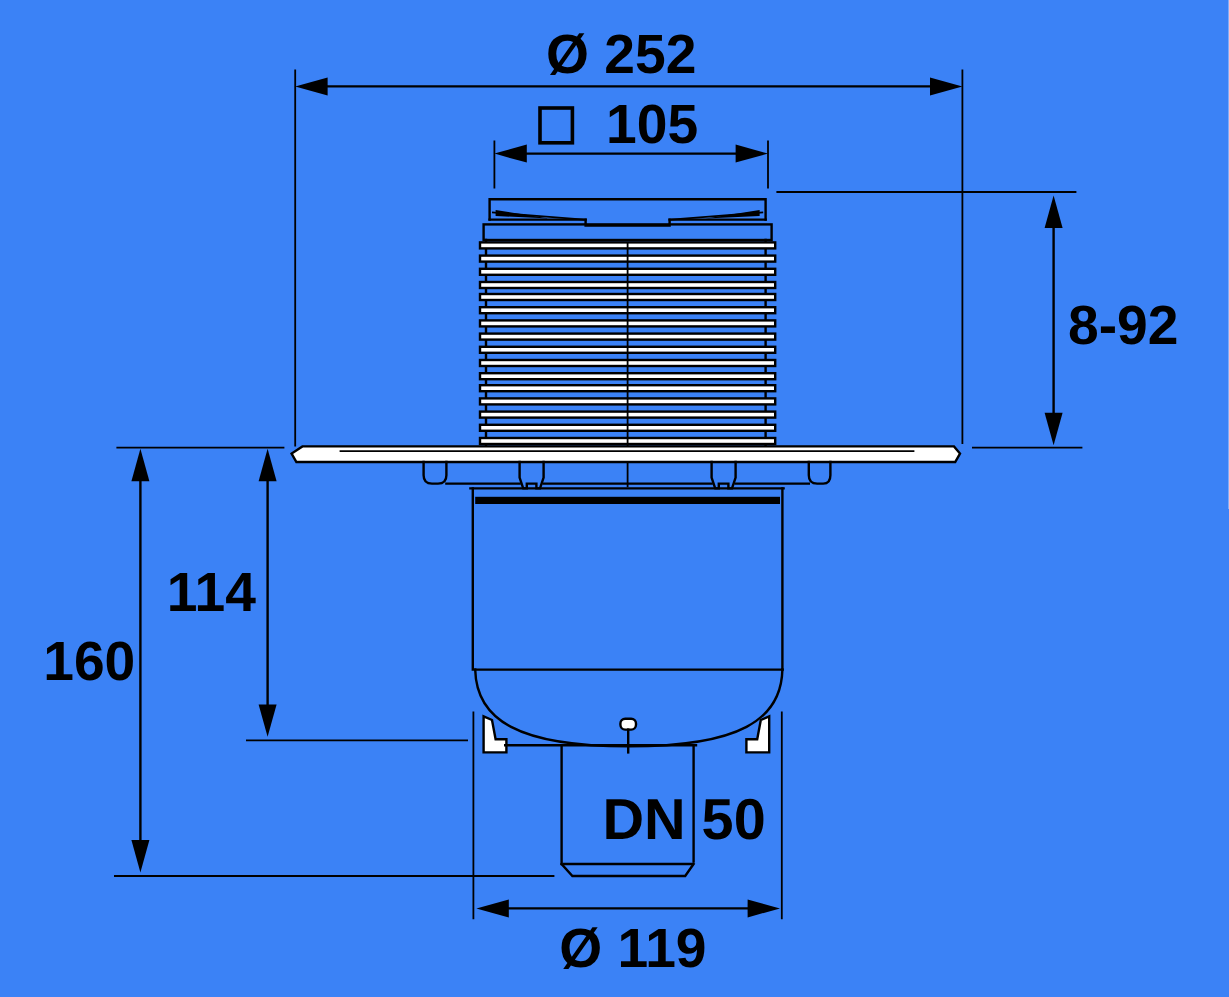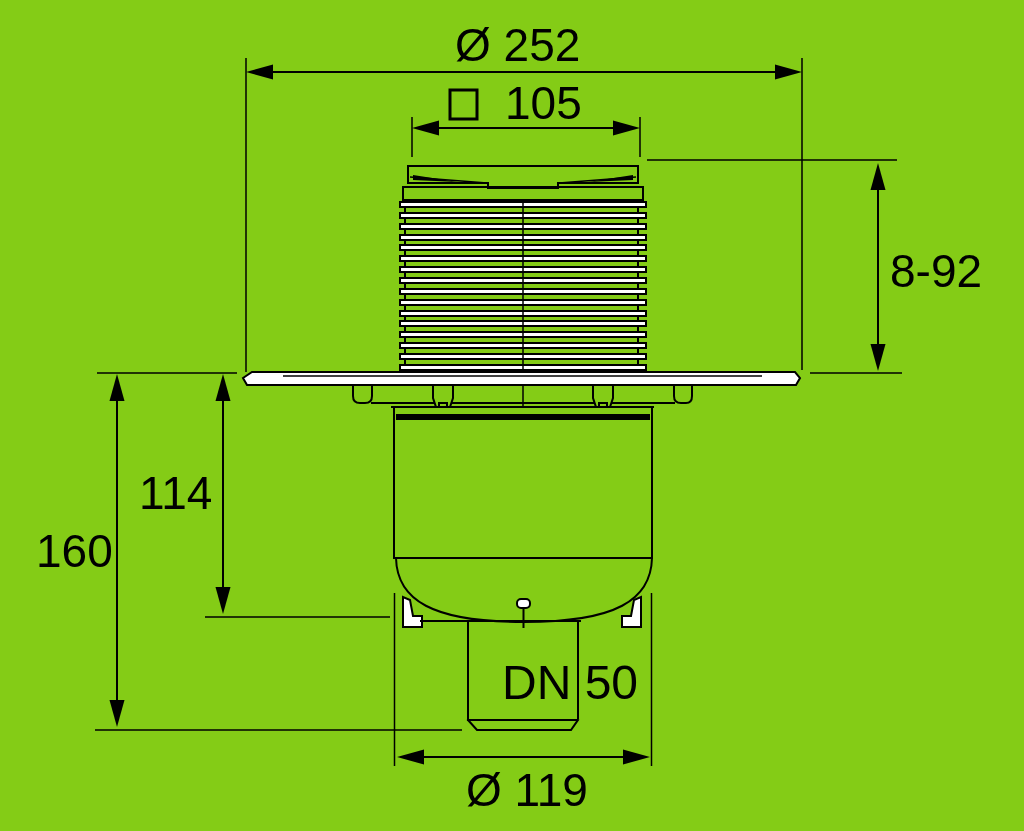--- a/index.html
+++ b/index.html
@@ -1,16 +1,16 @@
 <!DOCTYPE html>
 <html><head>
 <meta charset="utf-8">
 <style>
   html,body{margin:0;padding:0;background:#ffffff;}
-  .canvas{position:relative;width:1024px;height:831px;background:#84cc16;overflow:hidden;}
+  .canvas{position:relative;width:1024px;height:831px;background:#3b82f6;overflow:hidden;font-weight:bold;}
   svg{position:absolute;left:0;top:0;}
   .ln{stroke:#000;stroke-width:2;fill:none;stroke-linecap:square;}
   .thin{stroke:#000;stroke-width:1.5;fill:none;}
   .fillw{fill:#fff;stroke:#000;stroke-width:2;}
   .solid{fill:#000;stroke:none;}
   .arrow{fill:#000;stroke:none;}
   .dim-text{font-family:"Liberation Sans","DejaVu Sans",sans-serif;font-size:46px;fill:#000;}
   .dim-text-lg{font-family:"Liberation Sans","DejaVu Sans",sans-serif;font-size:48px;fill:#000;}
 </style>
 </head>

